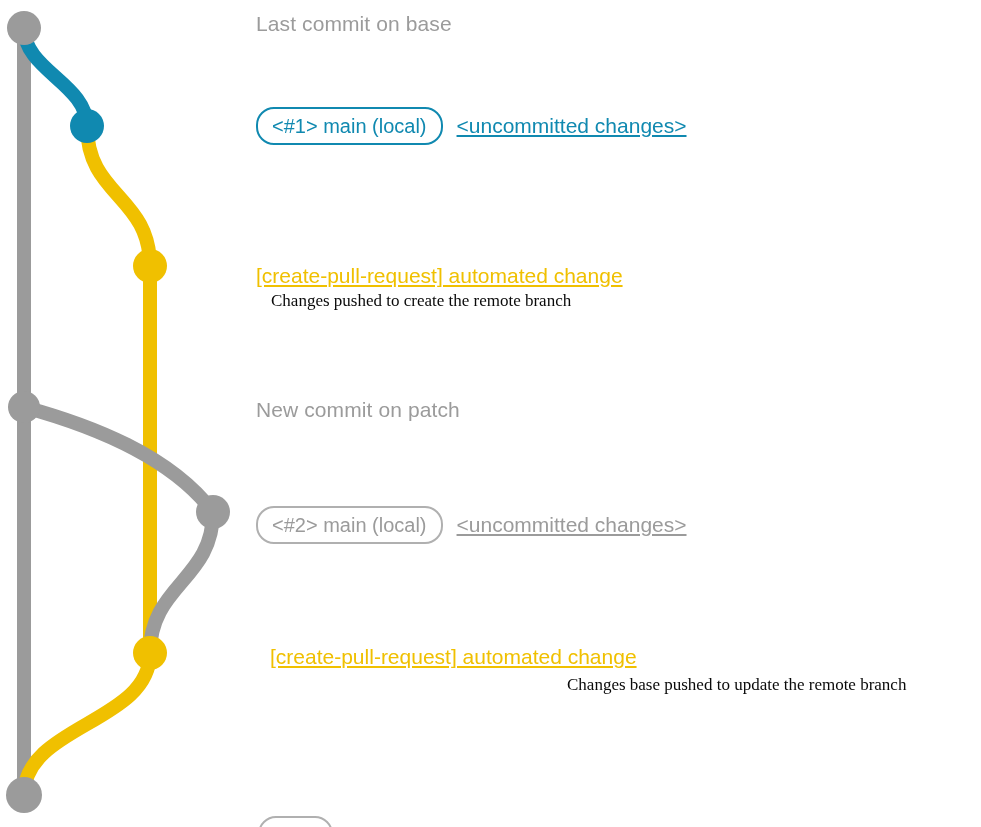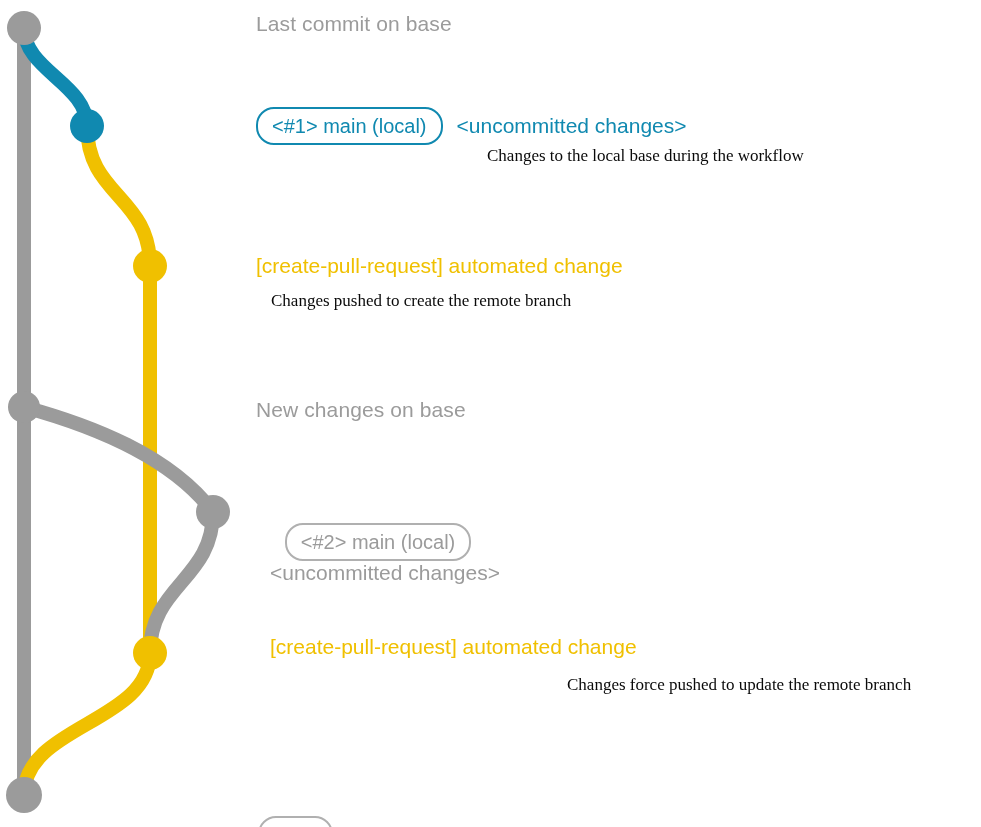--- a/index.html
+++ b/index.html
@@ -52,24 +52,25 @@
     background: transparent;
   }
   .badge-blue  { border-color: #1089b0; color: #1089b0; }
   .badge-gray  { border-color: #b0b0b0; color: #9b9b9b; }
   .badge-yellow{ border-color: #f0c000; color: #f0c000; }
 
   .subject {
     font-family: "Liberation Sans", sans-serif;
     font-size: 21px;
     margin-left: 14px;
+    text-decoration: underline;
   }
   .subject-blue   { color: #1089b0; }
   .subject-gray   { color: #9b9b9b; }
-  .subject-yellow { color: #f0c000; }
+  .subject-yellow { color: #f0c000; margin-top: 10px; }
 
   .caption {
     position: absolute;
     font-family: "Liberation Serif", serif;
     font-size: 17px;
     color: #0a0a0a;
     white-space: nowrap;
   }
 </style>
 </head>
@@ -103,38 +104,37 @@
 <div class="layer">
 
   <div class="row" style="left:256px; top:12px;">
     <span class="heading">Last commit on base</span>
   </div>
 
   <div class="row" style="left:256px; top:107px;">
     <span class="badge badge-blue">&lt;#1&gt; main (local)</span>
     <span class="subject subject-blue">&lt;uncommitted changes&gt;</span>
   </div>
-  <div class="caption" style="left:487px; top:146px;">Changes to the local base during the workflow</div>
 
   <div class="row" style="left:256px; top:254px;">
     <span class="subject subject-yellow" style="margin-left:0;">[create-pull-request] automated change</span>
   </div>
   <div class="caption" style="left:271px; top:291px;">Changes pushed to create the remote branch</div>
 
   <div class="row" style="left:256px; top:398px;">
-    <span class="heading">New changes on base</span>
+    <span class="heading">New commit on patch</span>
   </div>
 
-  <div class="row" style="left:256px; top:523px;flex-direction:column;">
+  <div class="row" style="left:256px; top:506px;">
     <span class="badge badge-gray">&lt;#2&gt; main (local)</span>
     <span class="subject subject-gray">&lt;uncommitted changes&gt;</span>
   </div>
 
   <div class="row" style="left:256px; top:635px;">
     <span class="subject subject-yellow">[create-pull-request] automated change</span>
   </div>
-  <div class="caption" style="left:567px; top:675px;">Changes force pushed to update the remote branch</div>
+  <div class="caption" style="left:567px; top:675px;">Changes base pushed to update the remote branch</div>
 
   <div class="row" style="left:258px; top:816px;">
     <span class="badge badge-gray">main</span>
   </div>
 
 </div>
 
 </body></html>

